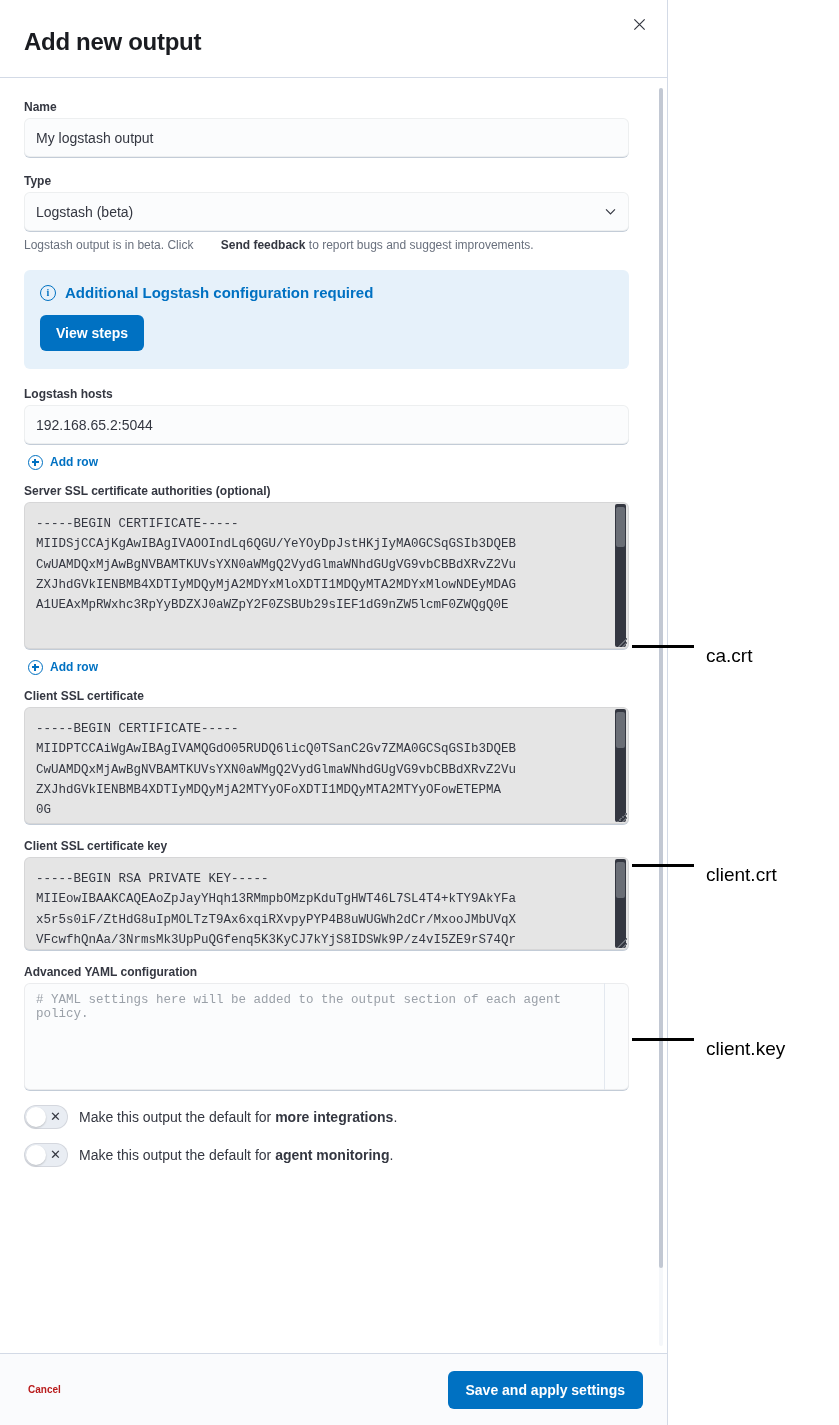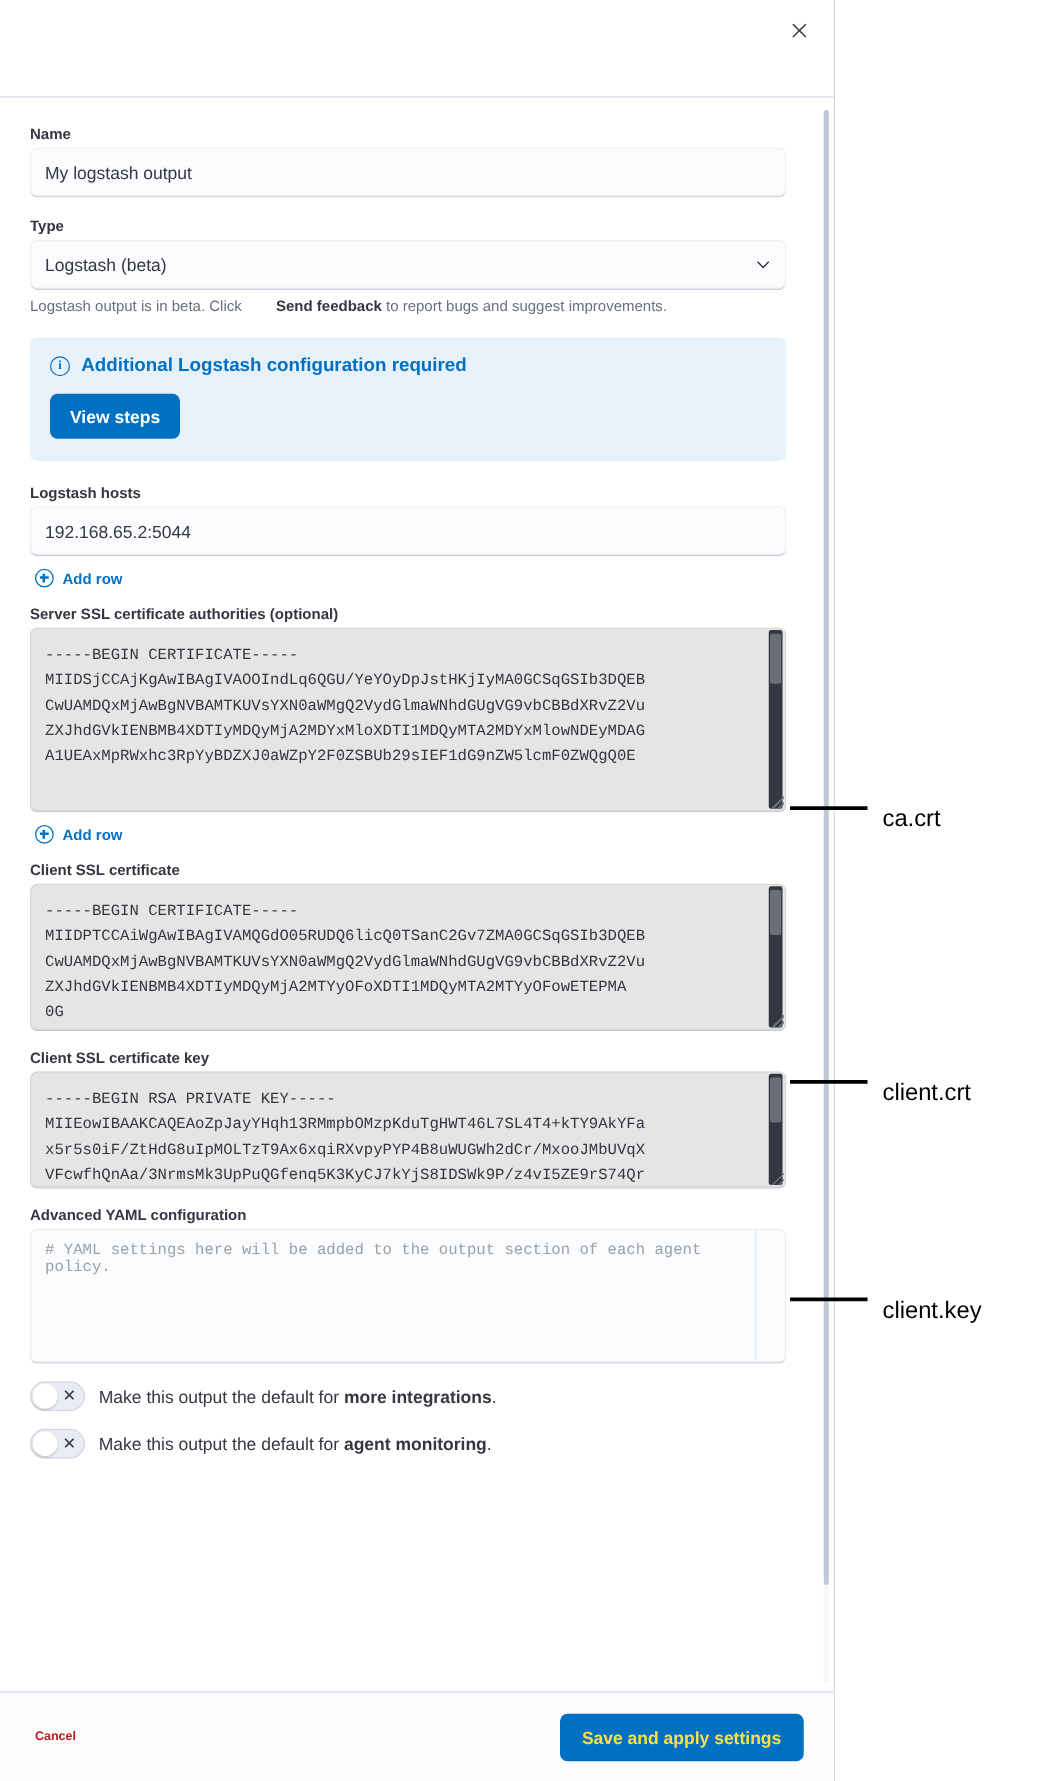--- a/index.html
+++ b/index.html
@@ -167,21 +167,21 @@
     font-size: 14px;
     font-weight: bold;
     padding: 10px 16px;
     cursor: pointer;
     font-family: "Liberation Sans", sans-serif;
   }
   .link-plain { color: #0071c2; font-weight: bold; }
 
   .add-row {
     display: inline-flex;
-    align-items: center;
+    align-items: flex-start;
     gap: 7px;
     color: #0071c2;
     font-size: 12px;
     font-weight: bold;
     margin: 10px 0 14px 4px;
     cursor: pointer;
   }
   .plus-icon {
     width: 13px; height: 13px;
     border: 1.2px solid #0071c2;
@@ -328,21 +328,21 @@
     border: none;
     color: #b91c1c;
     font-size: 10px;
     font-weight: bold;
     cursor: pointer;
     padding: 8px 4px;
     font-family: "Liberation Sans", sans-serif;
   }
   .btn-save {
     background: #0071c2;
-    color: #fde047;
+    color: #ffffff;
     border: none;
     border-radius: 6px;
     font-size: 14px;
     font-weight: bold;
     padding: 11px 18px;
     cursor: pointer;
     font-family: "Liberation Sans", sans-serif;
   }
 
   
@@ -365,20 +365,21 @@
   .ext-link-icon { display: inline-block; vertical-align: -1px; margin-left: 3px; }
 </style>
 </head>
 <body>
 
 <div id="root">
 
   <div class="flyout">
 
     <div class="flyout-header">
+      <div class="flyout-title">Add new output</div>
       <button class="close-btn">
         <svg width="15" height="15" viewBox="0 0 16 16" aria-hidden="true">
             <path d="M2.5 2.5 L13.5 13.5 M13.5 2.5 L2.5 13.5" stroke="#343741" stroke-width="1.3" fill="none"></path>
           </svg>
       </button>
     </div>
 
     <div class="flyout-body">
 
       <div class="scrollbar">

